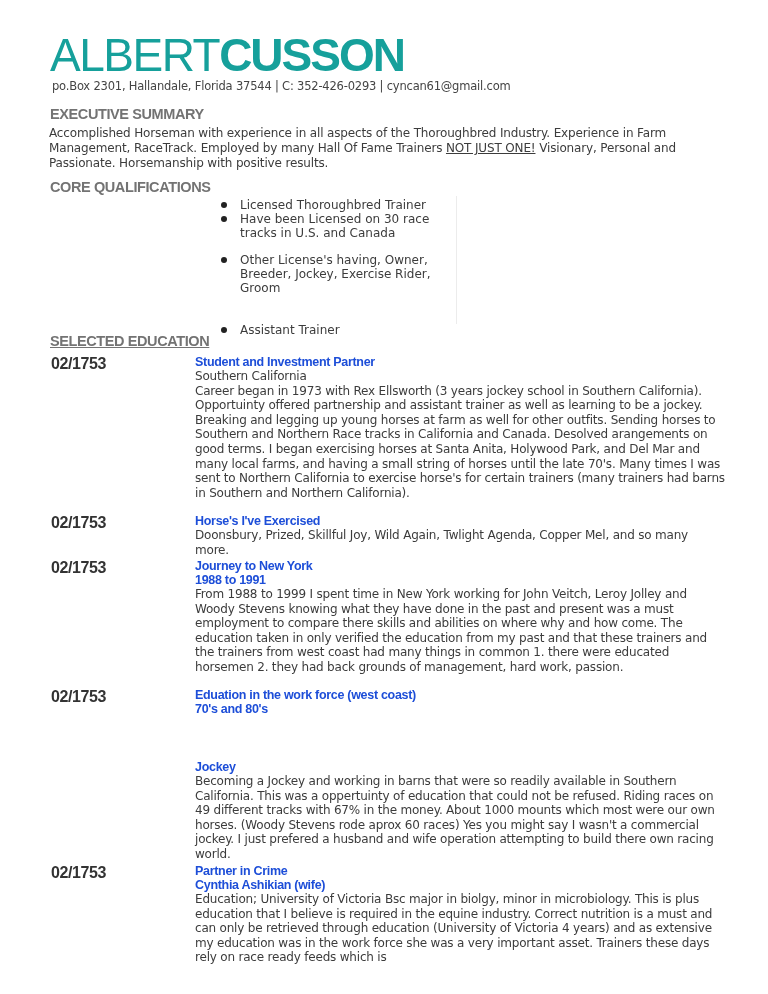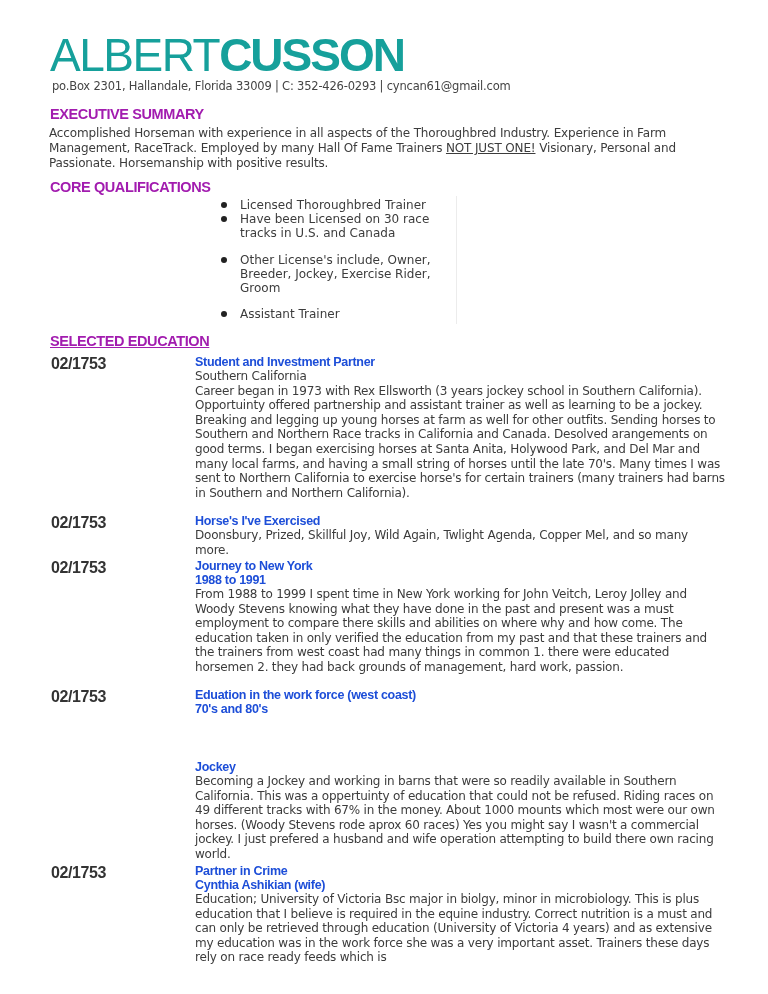--- a/index.html
+++ b/index.html
@@ -8,21 +8,21 @@
   .page { position: absolute; left: 0; top: 0; width: 768px; height: 991px; padding-left: 39px; }
 
   .name { position: absolute; left: 50px; top: 30px; font-family: "Liberation Sans", sans-serif;
           font-size: 46px; line-height: 50px; color: #16a09b; letter-spacing: -1.5px; white-space: nowrap; }
   .name .first { font-weight: normal; }
   .name .last { font-weight: bold; letter-spacing: -2px; }
   .contact { position: absolute; left: 52px; top: 79px; font-size: 11.5px; color: #444;
              letter-spacing: -0.2px; white-space: nowrap; font-family: "DejaVu Sans", sans-serif; }
 
   .h2 { position: absolute; left: 50px; font-family: "Liberation Sans", sans-serif; font-weight: bold;
-        font-size: 14.5px; color: #a21caf; letter-spacing: -0.4px; white-space: nowrap; }
+        font-size: 14.5px; color: #737373; letter-spacing: -0.4px; white-space: nowrap; }
 
   .para { position: absolute; font-size: 12px; line-height: 15.2px; color: #3c3c3c; letter-spacing: -0.15px; }
   .para u { text-decoration: underline; }
 
   .qual-list { position: absolute; list-style: none; margin: 0; padding: 0; font-size: 12px;
                line-height: 14.2px; color: #3c3c3c; }
   .qual-list li { position: relative; padding-left: 22px; }
   .qual-list li::before { content: ""; position: absolute; left: 3px; top: 4px; width: 6px; height: 6px;
                           border-radius: 50%; background: #222; }
   .divider { position: absolute; left: 456px; top: 196px; width: 1px; height: 128px; background: #ececec; }
@@ -34,31 +34,31 @@
                                color: #1d4ed8; letter-spacing: -0.3px; line-height: 14px; }
   .entry .body { letter-spacing: -0.2px; }
   .entry .plain { letter-spacing: -0.2px; }
 </style>
 </head>
 <body>
 
 <div class="page">
 
   <div class="name"><span class="first">ALBERT</span><span class="last">CUSSON</span></div>
-  <div class="contact">po.Box 2301, Hallandale, Florida 33009 |  C: 352-426-0293 |  cyncan61@gmail.com</div>
+  <div class="contact">po.Box 2301, Hallandale, Florida 37544 |  C: 352-426-0293 |  cyncan61@gmail.com</div>
 
   <div class="h2" style="top:106px;">EXECUTIVE SUMMARY</div>
   <div class="para" style="left:49px; top:126px; width:670px;"><span>Accomplished Horseman with experience in all aspects of the Thoroughbred Industry. Experience in Farm Management, RaceTrack. Employed by many Hall Of Fame Trainers </span><u>NOT JUST ONE!</u><span> Visionary, Personal and Passionate. Horsemanship with positive results.</span></div>
 
   <div class="h2" style="top:179px;">CORE QUALIFICATIONS</div>
   <ul class="qual-list" style="left:218px; top:198px; width:232px;">
     <li>Licensed Thoroughbred Trainer</li>
     <li style="width:205px;">Have been Licensed on 30 race tracks in U.S. and Canada</li>
-    <li style="margin-top:12px; width:210px;">Other License's include, Owner, Breeder, Jockey, Exercise Rider, Groom</li>
-    <li style="margin-top:12px;">Assistant Trainer</li>
+    <li style="margin-top:12px; width:210px;">Other License's having, Owner, Breeder, Jockey, Exercise Rider, Groom</li>
+    <li style="margin-top:28px;">Assistant Trainer</li>
   </ul>
   <div class="divider"></div>
 
   <div class="h2" style="top:333px;text-decoration:underline;">SELECTED EDUCATION</div>
 
   <div class="entry-date" style="top:355px;">02/1753</div>
   <div class="entry" style="top:355px;">
     <div class="title">Student and Investment Partner</div>
     <div class="plain">Southern California</div>
     <div class="body">Career began in 1973 with Rex Ellsworth (3 years jockey school in Southern California). Opportuinty offered partnership and assistant trainer as well as learning to be a jockey. Breaking and legging up young horses at farm as well for other outfits. Sending horses to Southern and Northern Race tracks in California and Canada. Desolved arangements on good terms. I began exercising horses at Santa Anita, Holywood Park, and Del Mar and many local farms, and having a small string of horses until the late 70's. Many times I was sent to Northern California to exercise horse's for certain trainers (many trainers had barns in Southern and Northern California).</div>

